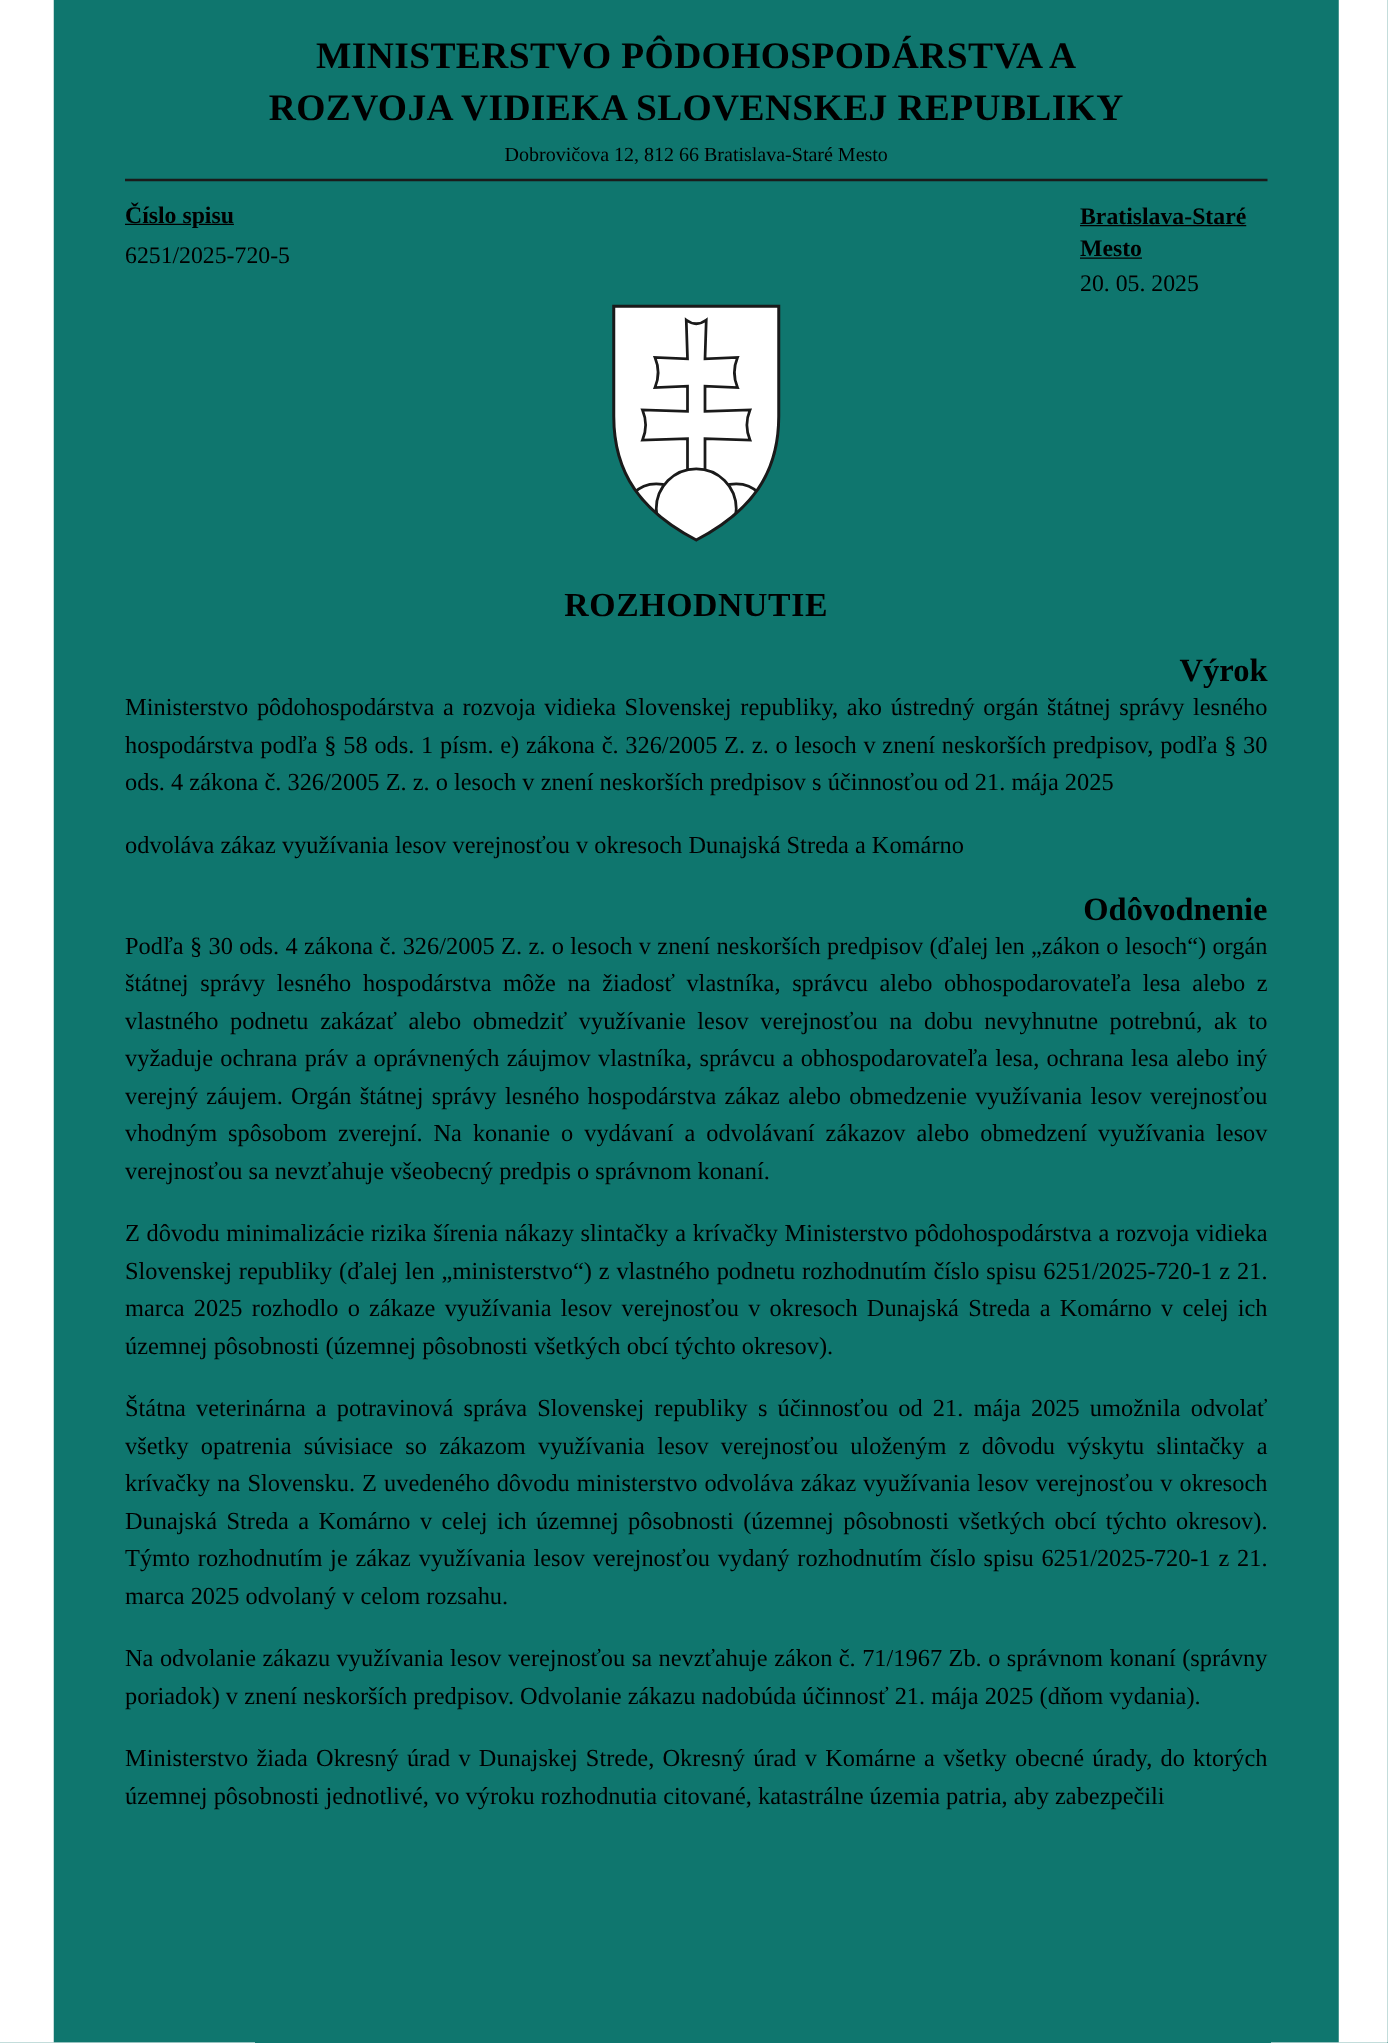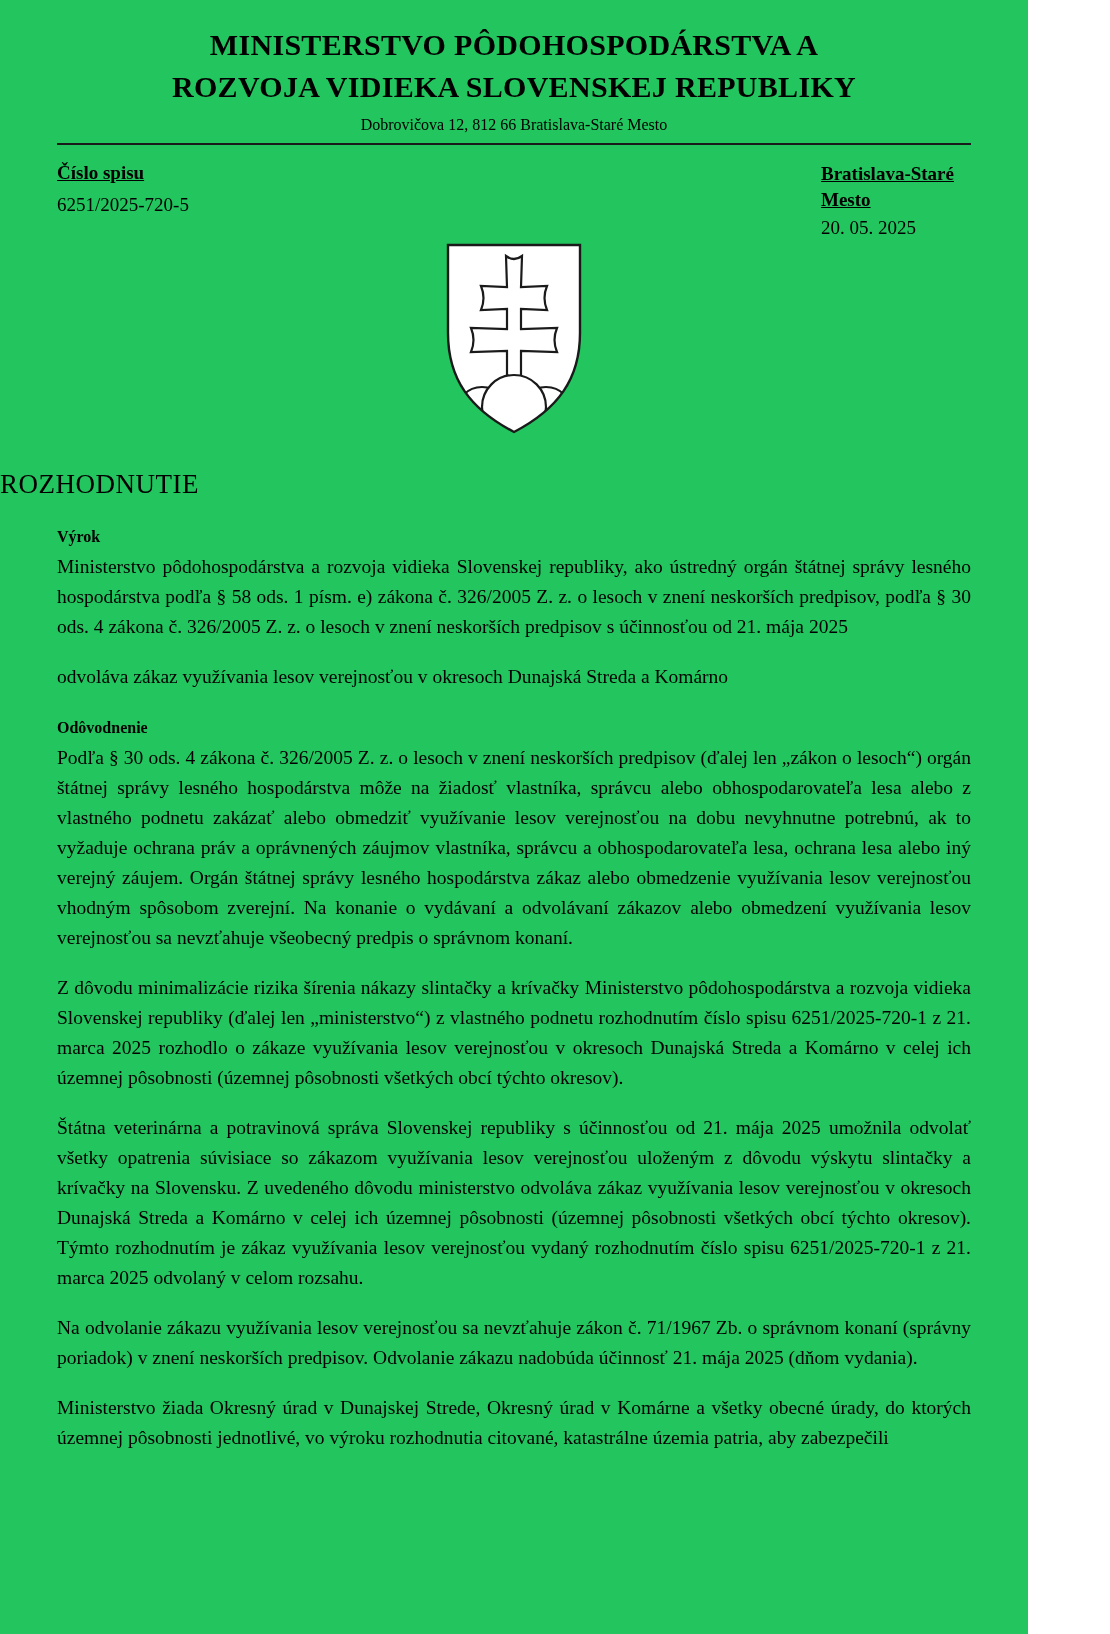--- a/index.html
+++ b/index.html
@@ -1,51 +1,52 @@
 <!DOCTYPE html>
 <html lang="sk"><head>
 <meta charset="utf-8">
 <style>
   html, body { margin: 0; padding: 0; background: #ffffff; }
   .page {
     width: 1028px;
     height: 1634px;
     overflow: hidden;
-    background: #22c55e;
+    background: #0f766e;
     color: #000000;
     font-family: "Liberation Serif", serif;
     position: relative;
     box-sizing: border-box;
+    margin-left: 43px;
   }
   
   .letterhead { text-align: center; padding-top: 24px; }
   .ministry-title { font-weight: bold; font-size: 30px; line-height: 42px; letter-spacing: 0.3px; }
   .section-name { font-size: 21px; margin-top: 8px; line-height: 26px; }
   .address { font-size: 16px; margin-top: 5px; line-height: 23px; }
   .rule { border-top: 2px solid #1a1a1a; margin: 7px 57px 0 57px; }
 
   
   .meta { display: flex; justify-content: space-between; padding: 0 57px; margin-top: 16px; font-size: 19px; }
   .meta-left .label { font-weight: bold; line-height: 24px; text-decoration: underline; }
   .meta-left .value { margin-top: 8px; line-height: 24px; }
   .meta-right { width: 150px; line-height: 26px; }
   .meta-right .place { font-weight: bold; text-decoration: underline; }
   .meta-right .date { margin-top: 2px; }
 
   
   .coat { display: block; margin: 0 auto; margin-top: 0px; }
 
   
-  .doc-title { text-align: left; font-weight: normal; font-size: 27px; margin-top: 30px; line-height: 34px; letter-spacing: 0.5px; }
+  .doc-title { text-align: center; font-weight: bold; font-size: 27px; margin-top: 30px; line-height: 34px; letter-spacing: 0.5px; }
   .doc-subtitle { text-align: center; font-size: 20px; margin-top: 9px; line-height: 27px; }
 
   
   .content { padding: 0 57px; font-size: 19.5px; line-height: 30px; }
   .content .section-heading {
-    text-align: left; font-weight: bold; font-size: 16px;
+    text-align: right; font-weight: bold; font-size: 26px;
     margin: 21px 0 0 0; line-height: 30px;
   }
   .content p { text-align: justify; margin: 20px 0 0 0; }
   .content .section-heading + p { margin-top: 0; }
 </style>
 </head>
 <body>
 
 <div class="page">
 

